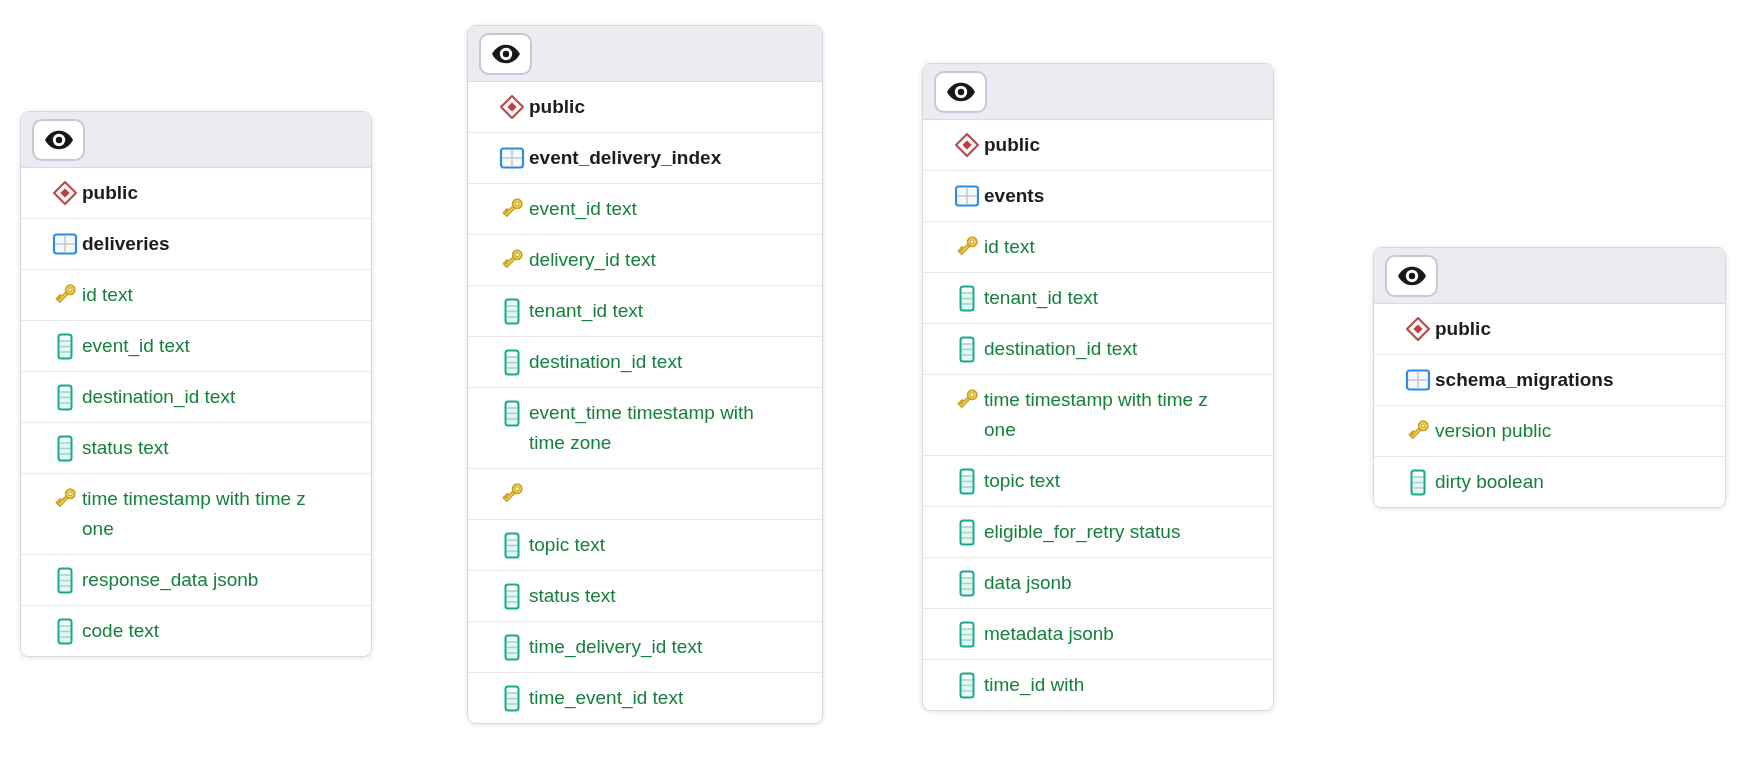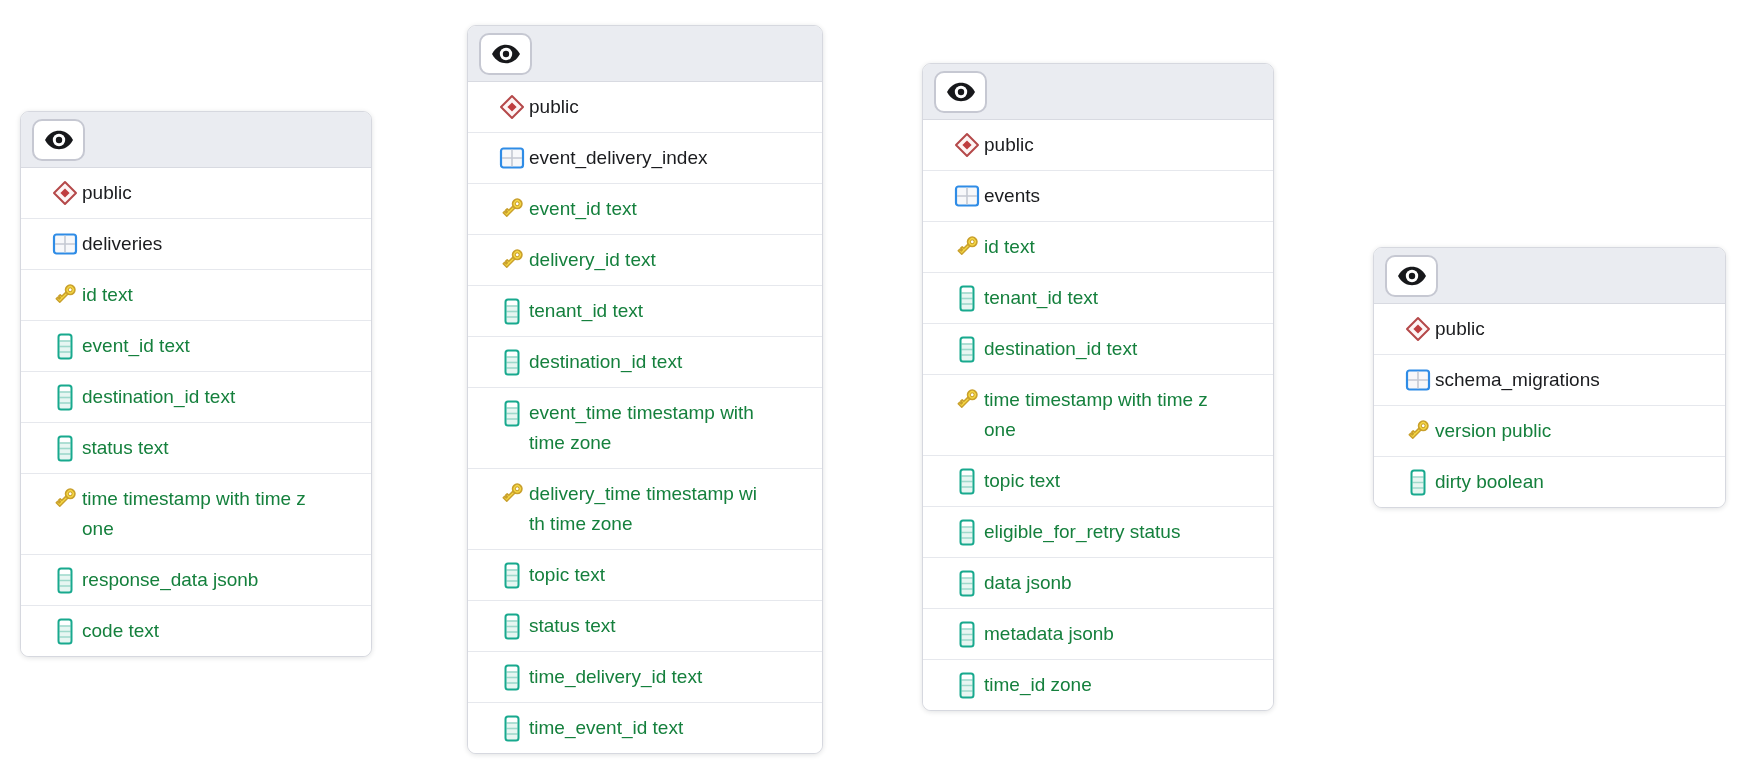--- a/index.html
+++ b/index.html
@@ -64,21 +64,21 @@
     align-items: center;
     justify-content: center;
   }
 
   .label {
     font-size: 19px;
     line-height: 30px;
     color: #15803d;
     word-break: break-all;
   }
-  .row.bold .label { font-weight: 400; color: #1b1c1f; }
+  .row.bold .label { font-weight: 700; color: #1b1c1f; }
 </style>
 </head>
 <body>
 
 <div class="canvas" data-name="schema-diagram-canvas">
 
 <div class="card" data-name="table-card-deliveries" style="left: 20px; top: 111px; width: 352px;">
       <div class="card-header" data-name="table-card-header">
         <button class="eye-btn" data-name="visibility-toggle-button">
           <svg data-name="eye-icon" width="30" height="20" viewBox="0 0 30 20">
@@ -308,21 +308,20 @@
       <span class="icon-slot">
         <svg data-name="key-icon" width="28" height="28" viewBox="0 0 28 28">
           <g transform="rotate(45 14 14)">
             <path d="M12.7 10.5 L15.4 10.5 L15.4 22.8 L10.4 22.8 L10.4 20.8 L12.7 20.8 L12.7 19.2 L10.4 19.2 L10.4 17.2 L12.7 17.2 Z" fill="#f6d844" stroke="#c9a02c" stroke-width="1.5" stroke-linejoin="round"></path>
             <circle cx="14" cy="6.6" r="4.6" fill="#f6d844" stroke="#c9a02c" stroke-width="1.8"></circle>
             <circle cx="14" cy="6.6" r="1.9" fill="#ffffff" stroke="#c9a02c" stroke-width="1"></circle>
           </g>
         </svg>
 
       </span>
-      <span class="label" data-name="column-label">delivery_time timestamp with time zone</span>
     </div>
         <div class="row" data-name="column-row">
       <span class="icon-slot">
 
         <svg data-name="column-icon" width="16" height="27" viewBox="0 0 16 27">
           <rect x="1.5" y="1.5" width="13" height="24" rx="2.5" fill="#e7f6f2"></rect>
           <rect x="2.5" y="2.5" width="11" height="5" fill="#ffffff"></rect>
           <line x1="2.5" y1="8" x2="13.5" y2="8" stroke="#9ed9cb" stroke-width="1.6"></line>
           <line x1="2.5" y1="13.5" x2="13.5" y2="13.5" stroke="#9ed9cb" stroke-width="1.6"></line>
           <line x1="2.5" y1="19" x2="13.5" y2="19" stroke="#9ed9cb" stroke-width="1.6"></line>
@@ -520,21 +519,21 @@
 
         <svg data-name="column-icon" width="16" height="27" viewBox="0 0 16 27">
           <rect x="1.5" y="1.5" width="13" height="24" rx="2.5" fill="#e7f6f2"></rect>
           <rect x="2.5" y="2.5" width="11" height="5" fill="#ffffff"></rect>
           <line x1="2.5" y1="8" x2="13.5" y2="8" stroke="#9ed9cb" stroke-width="1.6"></line>
           <line x1="2.5" y1="13.5" x2="13.5" y2="13.5" stroke="#9ed9cb" stroke-width="1.6"></line>
           <line x1="2.5" y1="19" x2="13.5" y2="19" stroke="#9ed9cb" stroke-width="1.6"></line>
           <rect x="1.5" y="1.5" width="13" height="24" rx="2.5" fill="none" stroke="#18a98e" stroke-width="2"></rect>
         </svg>
       </span>
-      <span class="label" data-name="column-label">time_id zone</span>
+      <span class="label" data-name="column-label">time_id with</span>
     </div>
       </div>
     </div>
     <div class="card" data-name="table-card-schema_migrations" style="left: 1373px; top: 247px; width: 353px;">
       <div class="card-header" data-name="table-card-header">
         <button class="eye-btn" data-name="visibility-toggle-button">
           <svg data-name="eye-icon" width="30" height="20" viewBox="0 0 30 20">
             <path d="M1 10 C5 3 10 0.8 15 0.8 C20 0.8 25 3 29 10 C25 17 20 19.2 15 19.2 C10 19.2 5 17 1 10 Z" fill="#17181b"></path>
             <circle cx="15" cy="10" r="6.2" fill="#ffffff"></circle>
             <circle cx="15" cy="10" r="3.2" fill="#17181b"></circle>

